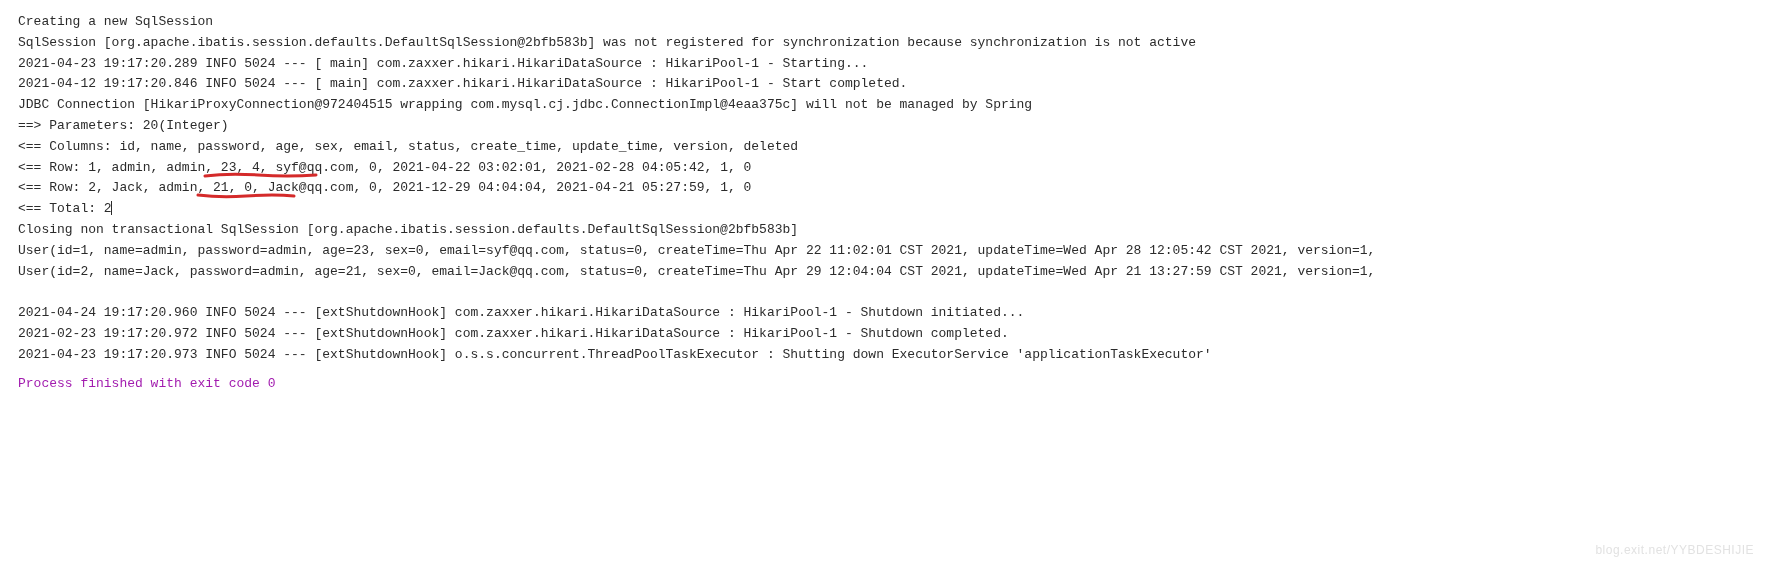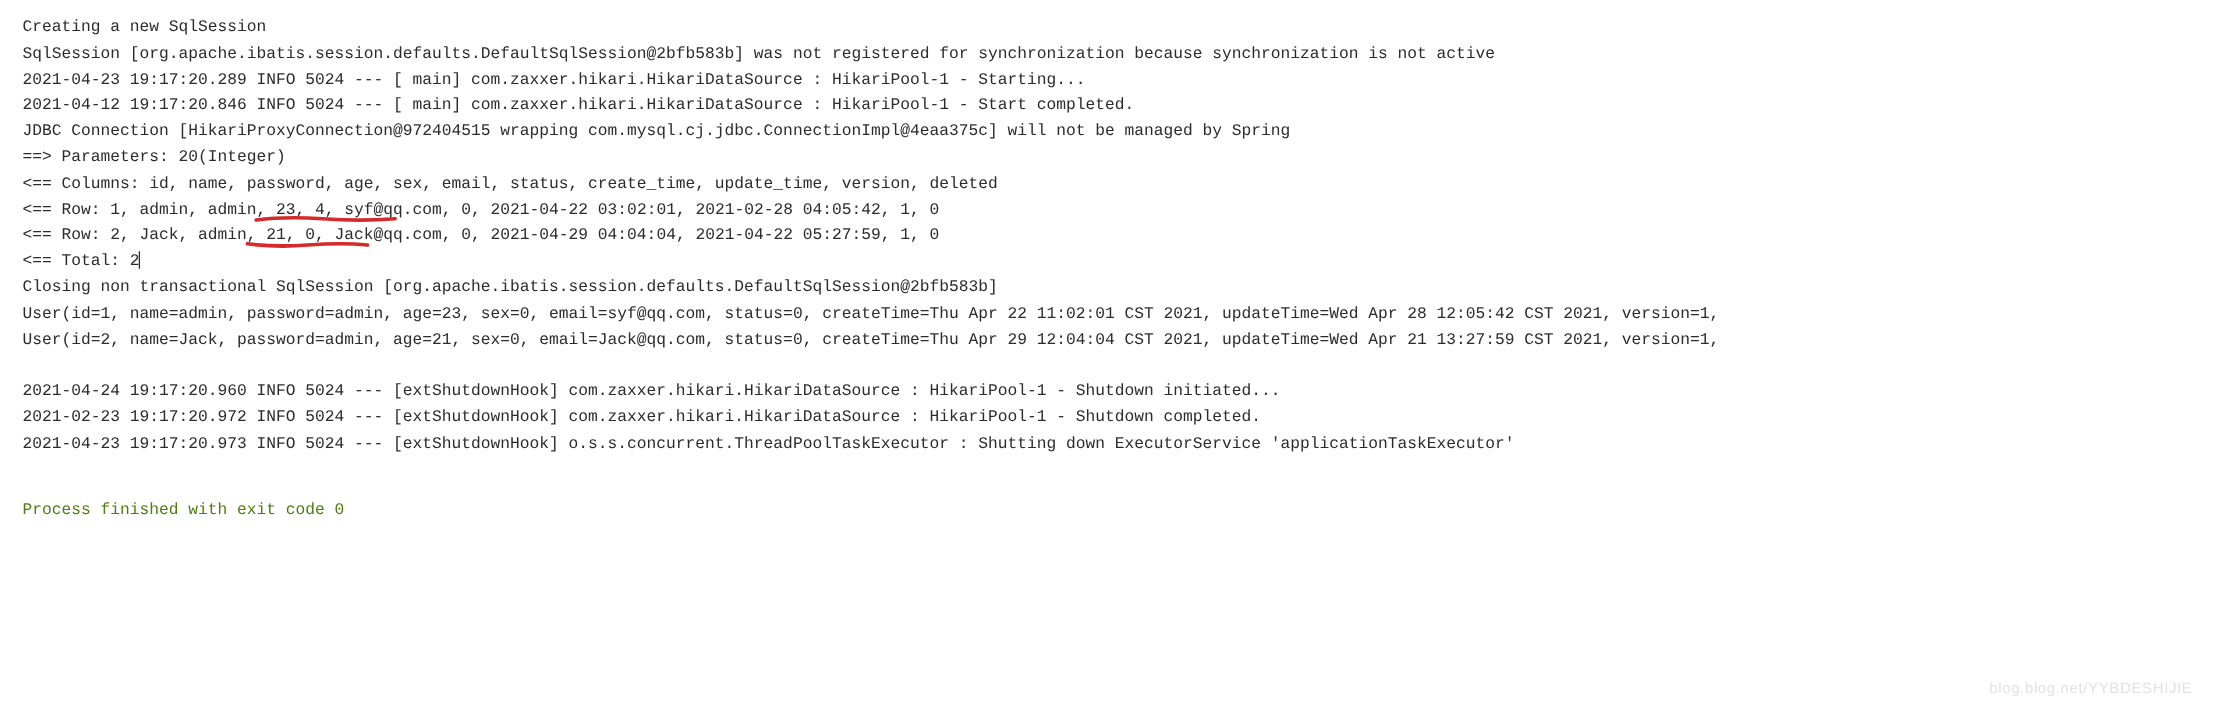--- a/index.html
+++ b/index.html
@@ -11,23 +11,23 @@
       color: #2b2b2b;
       background: #ffffff;
       white-space: nowrap;
       overflow-x: hidden;
     }
     .log-line {
       position: relative;
       display: block;
     }
     .exit-line {
-      color: #4d7c0f;
+      color: #a21caf;
       font-weight: normal;
-      margin-top: 32px;
+      margin-top: 8px;
     }
     .underline-red {
       position: absolute;
       height: 8px;
       pointer-events: none;
     }
     .underline-red svg {
       display: block;
     }
     .watermark {
@@ -67,21 +67,21 @@
   <span class="log-line">
     <span>&lt;==        Row: 1, admin, </span><span>admin, 23, 4</span><span>, syf@qq.com, 0, 2021-04-22 03:02:01, 2021-02-28 04:05:42, 1, 0</span>
     <span class="underline-red" style="left:185px; top:14px; width:115px;">
       <svg width="115" height="9" viewBox="0 0 115 9">
           <path d="M2 4 Q 25 1 55 3 Q 85 5 113 3" stroke="#d42a2a" stroke-width="3" fill="none" stroke-linecap="round"></path>
         </svg>
     </span>
   </span>
 
   <span class="log-line">
-    <span>&lt;==        Row: 2, Jack, </span><span>admin, 21,</span><span> 0, Jack@qq.com, 0, 2021-04-29 04:04:04, 2021-04-22 05:27:59, 1, 0</span>
+    <span>&lt;==        Row: 2, Jack, </span><span>admin, 21,</span><span> 0, Jack@qq.com, 0, 2021-12-29 04:04:04, 2021-04-21 05:27:59, 1, 0</span>
     <span class="underline-red" style="left:178px; top:14px; width:100px;">
       <svg width="100" height="9" viewBox="0 0 100 9">
           <path d="M2 3 Q 25 6 50 4 Q 78 2 98 4" stroke="#d42a2a" stroke-width="3" fill="none" stroke-linecap="round"></path>
         </svg>
     </span>
   </span>
 
   <span class="log-line">
     <span>&lt;==      Total: 2</span><span class="cursor"></span>
   </span>
@@ -92,13 +92,13 @@
 
   <div class="blank"></div>
 
   <span class="log-line">2021-04-24 19:17:20.960  INFO 5024 --- [extShutdownHook] com.zaxxer.hikari.HikariDataSource       : HikariPool-1 - Shutdown initiated...</span>
   <span class="log-line">2021-02-23 19:17:20.972  INFO 5024 --- [extShutdownHook] com.zaxxer.hikari.HikariDataSource       : HikariPool-1 - Shutdown completed.</span>
   <span class="log-line">2021-04-23 19:17:20.973  INFO 5024 --- [extShutdownHook] o.s.s.concurrent.ThreadPoolTaskExecutor  : Shutting down ExecutorService 'applicationTaskExecutor'</span>
 
   <span class="log-line exit-line">Process finished with exit code 0</span>
 </div>
 
-<div class="watermark">blog.blog.net/YYBDESHIJIE</div>
+<div class="watermark">blog.exit.net/YYBDESHIJIE</div>
 
 </body></html>

